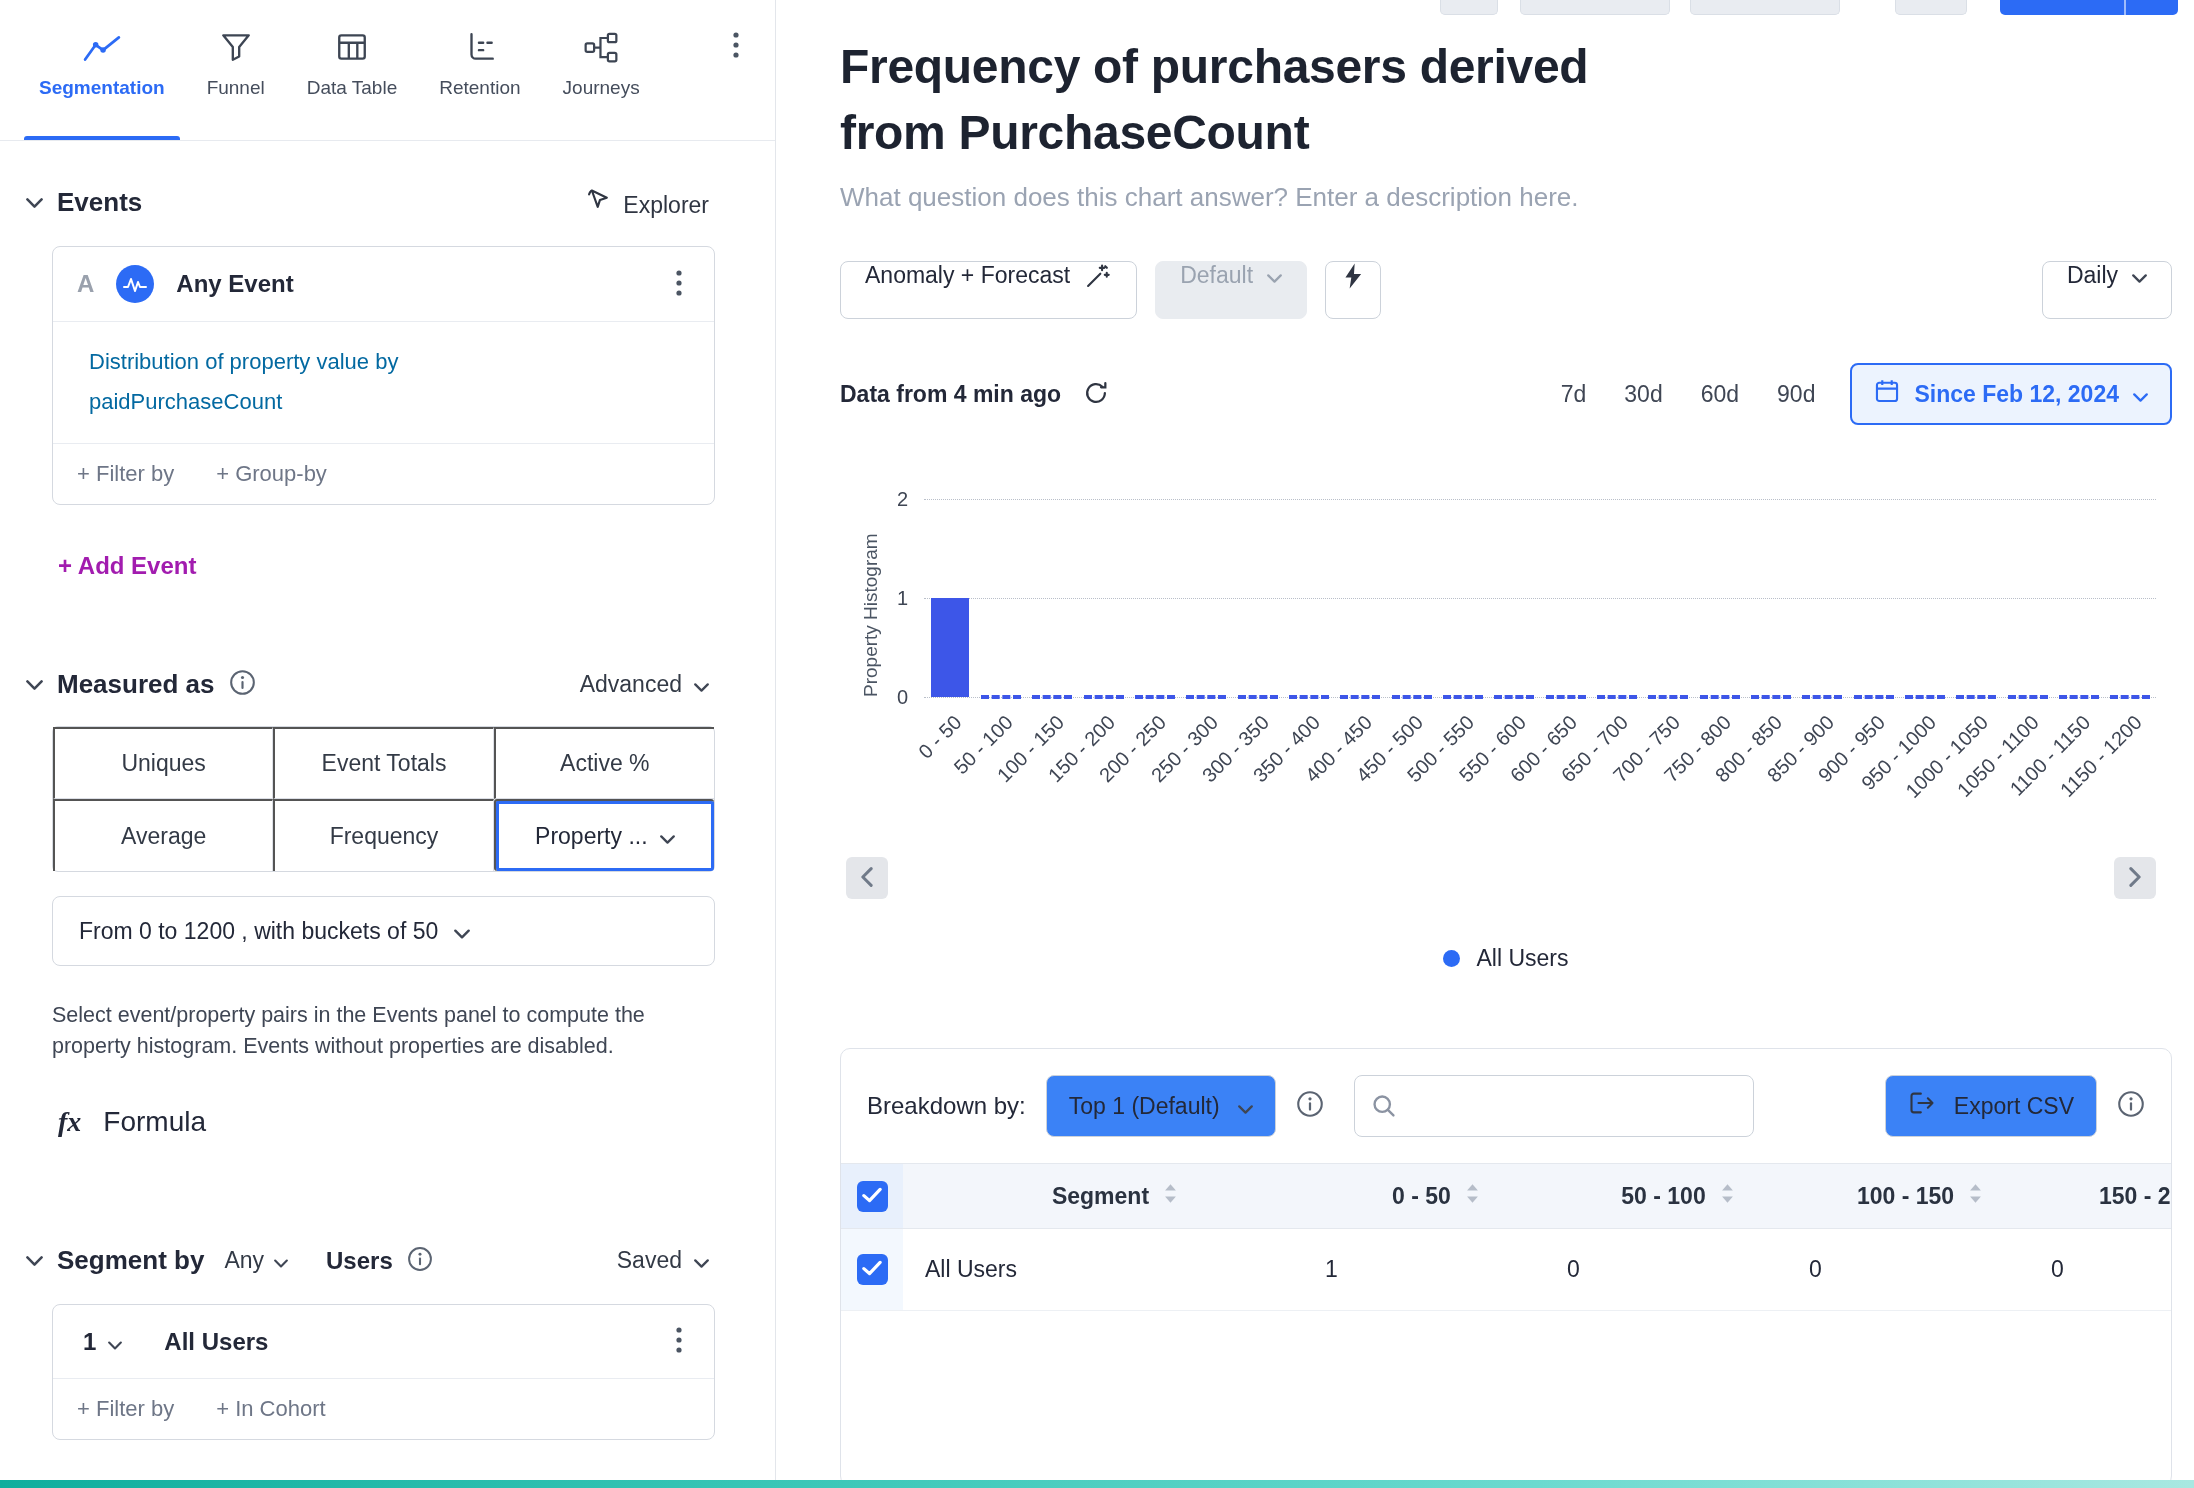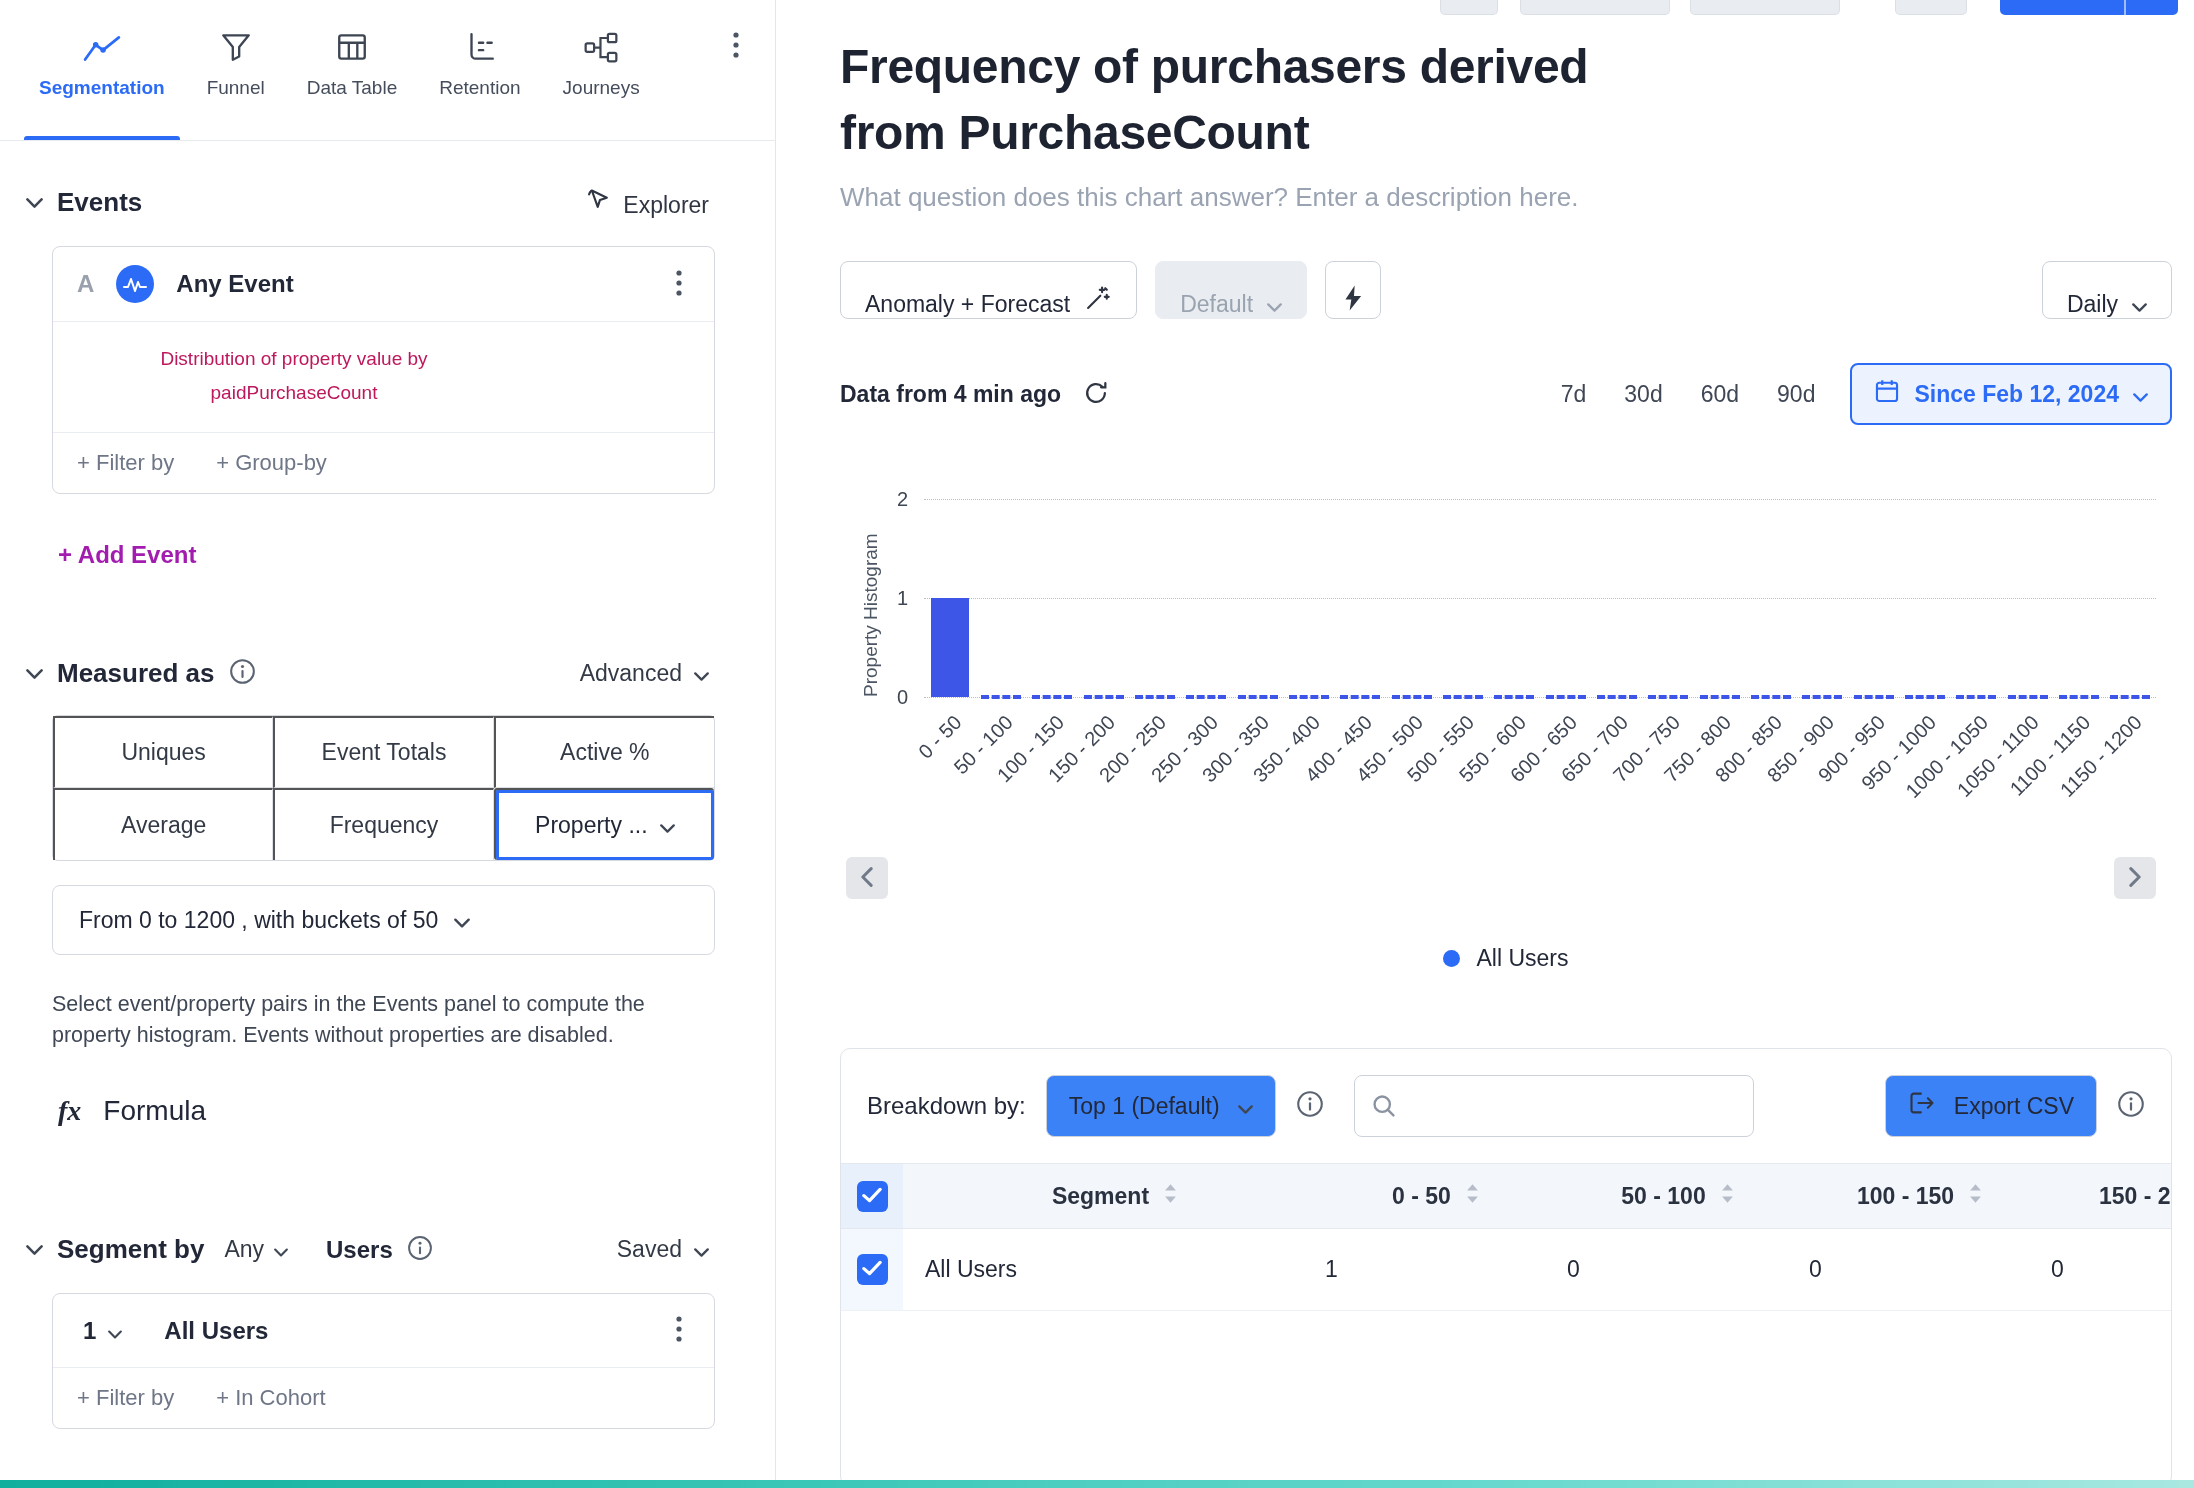--- a/index.html
+++ b/index.html
@@ -27,21 +27,21 @@
   .mini-dd { display:flex; align-items:center; gap:10px; font-size:23px; color:#333a46; background:none; border:none; font-family:inherit; }
   .info-i { color:#5b6472; flex:none; }
 
   .card { margin:26px 60px 0 52px; border:1px solid #d5d9e0; border-radius:8px; background:#fff; }
   .card-head { display:flex; align-items:center; gap:22px; padding:18px 24px; }
   .row-letter { color:#9aa1ad; font-size:24px; font-weight:600; }
   .avatar { width:38px; height:38px; border-radius:50%; background:#2c6bf5; display:flex; align-items:center; justify-content:center; flex:none; }
   .card-title { font-size:24px; font-weight:600; color:#232838; flex:1; }
   .kebab-btn { background:none; border:none; padding:4px 8px; }
   .card-body { border-top:1px solid #e9ecf1; border-bottom:1px solid #e9ecf1; padding:20px 24px 22px 36px; }
-  .card-body span { display:block; width:410px; font-size:19px; line-height:1.8; color:#be185d;text-align:center; }
+  .card-body span { display:block; width:410px; font-size:22px; line-height:1.8; color:#0369a1; }
   .card-foot { display:flex; gap:42px; padding:17px 24px; }
   .ghost-link { color:#6e7687; font-size:22px; background:none; border:none; padding:0; font-family:inherit; }
   .add-event { display:block; margin:46px 0 0 52px; font-size:24px; font-weight:600; color:#a21caf; background:none; border:none; font-family:inherit; }
   .explorer { margin-left:auto; display:flex; align-items:flex-end; gap:12px; font-size:23px; color:#2f3542; background:none; border:none; font-family:inherit; }
 
   .measure-grid { margin:26px 60px 0 52px; display:grid; grid-template-columns:repeat(3,1fr); border:1px solid #d5d9e0; border-radius:6px; background:#fff; }
   .mcell { height:72px; display:flex; align-items:center; justify-content:center; gap:12px; font-size:23px; color:#333a46;
            border-right:1px solid #dcdfe6; border-bottom:1px solid #dcdfe6; background:none; font-family:inherit; position:relative; }
   .mcell:nth-child(3n) { border-right:none; }
   .mcell:nth-child(n+4) { border-bottom:none; }
@@ -62,21 +62,21 @@
   
   main { flex:1; position:relative; padding:0 22px 0 64px; overflow:hidden; }
   .cutb { position:absolute; top:0; height:15px; border-radius:0 0 5px 5px; background:#e9ecf1; border:1px solid #dadfe6; border-top:none; }
   .cutb.blue { background:#2c6bf5; border:none; }
   .cutb.blue i { position:absolute; right:52px; top:0; bottom:0; width:2px; background:rgba(255,255,255,.55); }
 
   h1 { margin:34px 0 0; font-size:48px; line-height:1.38; font-weight:700; color:#1d2330; letter-spacing:-.3px; }
   .desc { margin-top:16px; font-size:26px; color:#9aa3b2; }
 
   .controls { margin-top:48px; display:flex; align-items:center; gap:18px; }
-  .btn { display:flex; align-items:flex-end; gap:14px; height:58px; padding:0 24px; border:1px solid #ccd2da; border-radius:8px;
+  .btn { display:flex; align-items:flex-start; gap:14px; height:58px; padding:0 24px; border:1px solid #ccd2da; border-radius:8px;
          background:#fff; font-size:23px; color:#232838; font-family:inherit; }
   .btn.disabled { background:#e9ecf0; border-color:#e9ecf0; color:#9aa3b0; }
   .btn.disabled .chev { color:#9aa3b0; }
   .btn.icon-only { padding:0 17px; }
   .spacer { flex:1; }
 
   .freshrow { margin-top:44px; display:flex; align-items:center; }
   .fresh { display:flex; align-items:center; gap:18px; font-size:23px; font-weight:700; color:#232838; }
   .refresh-btn { background:none; border:none; padding:4px; display:flex; }
   .range { font-size:23px; color:#3f4654; background:none; border:none; padding:10px 19px; font-family:inherit; border-radius:6px; }

